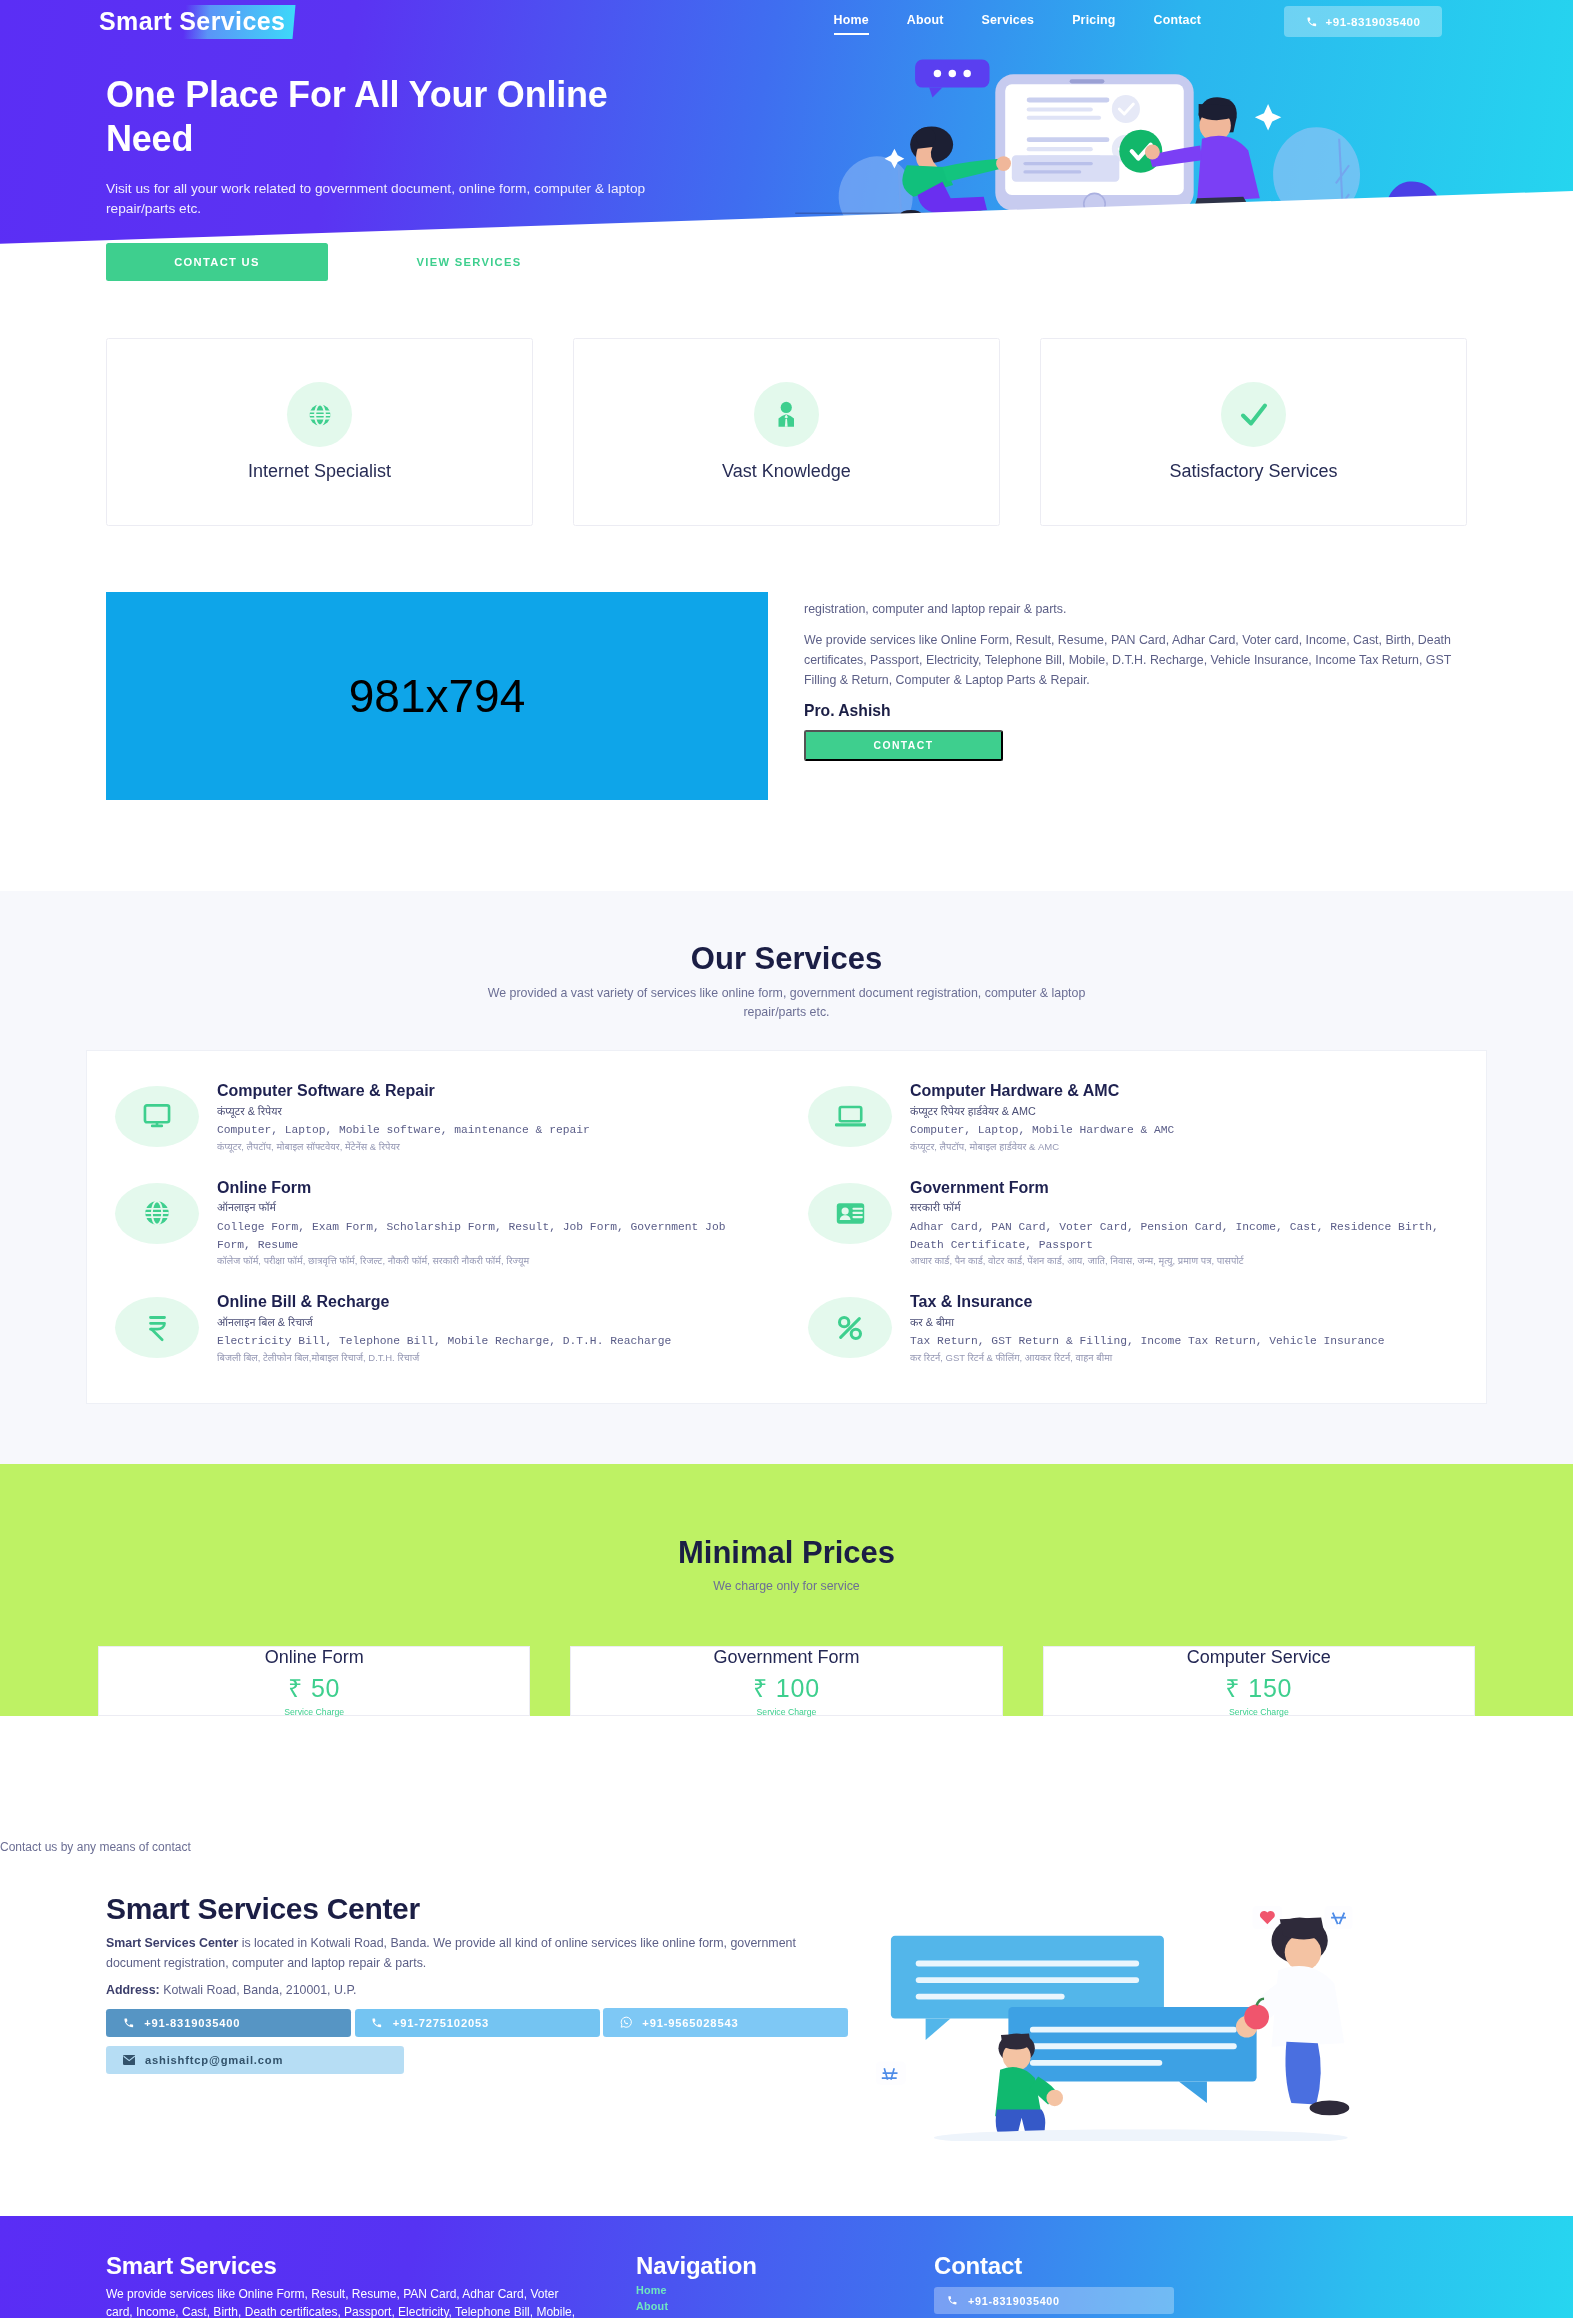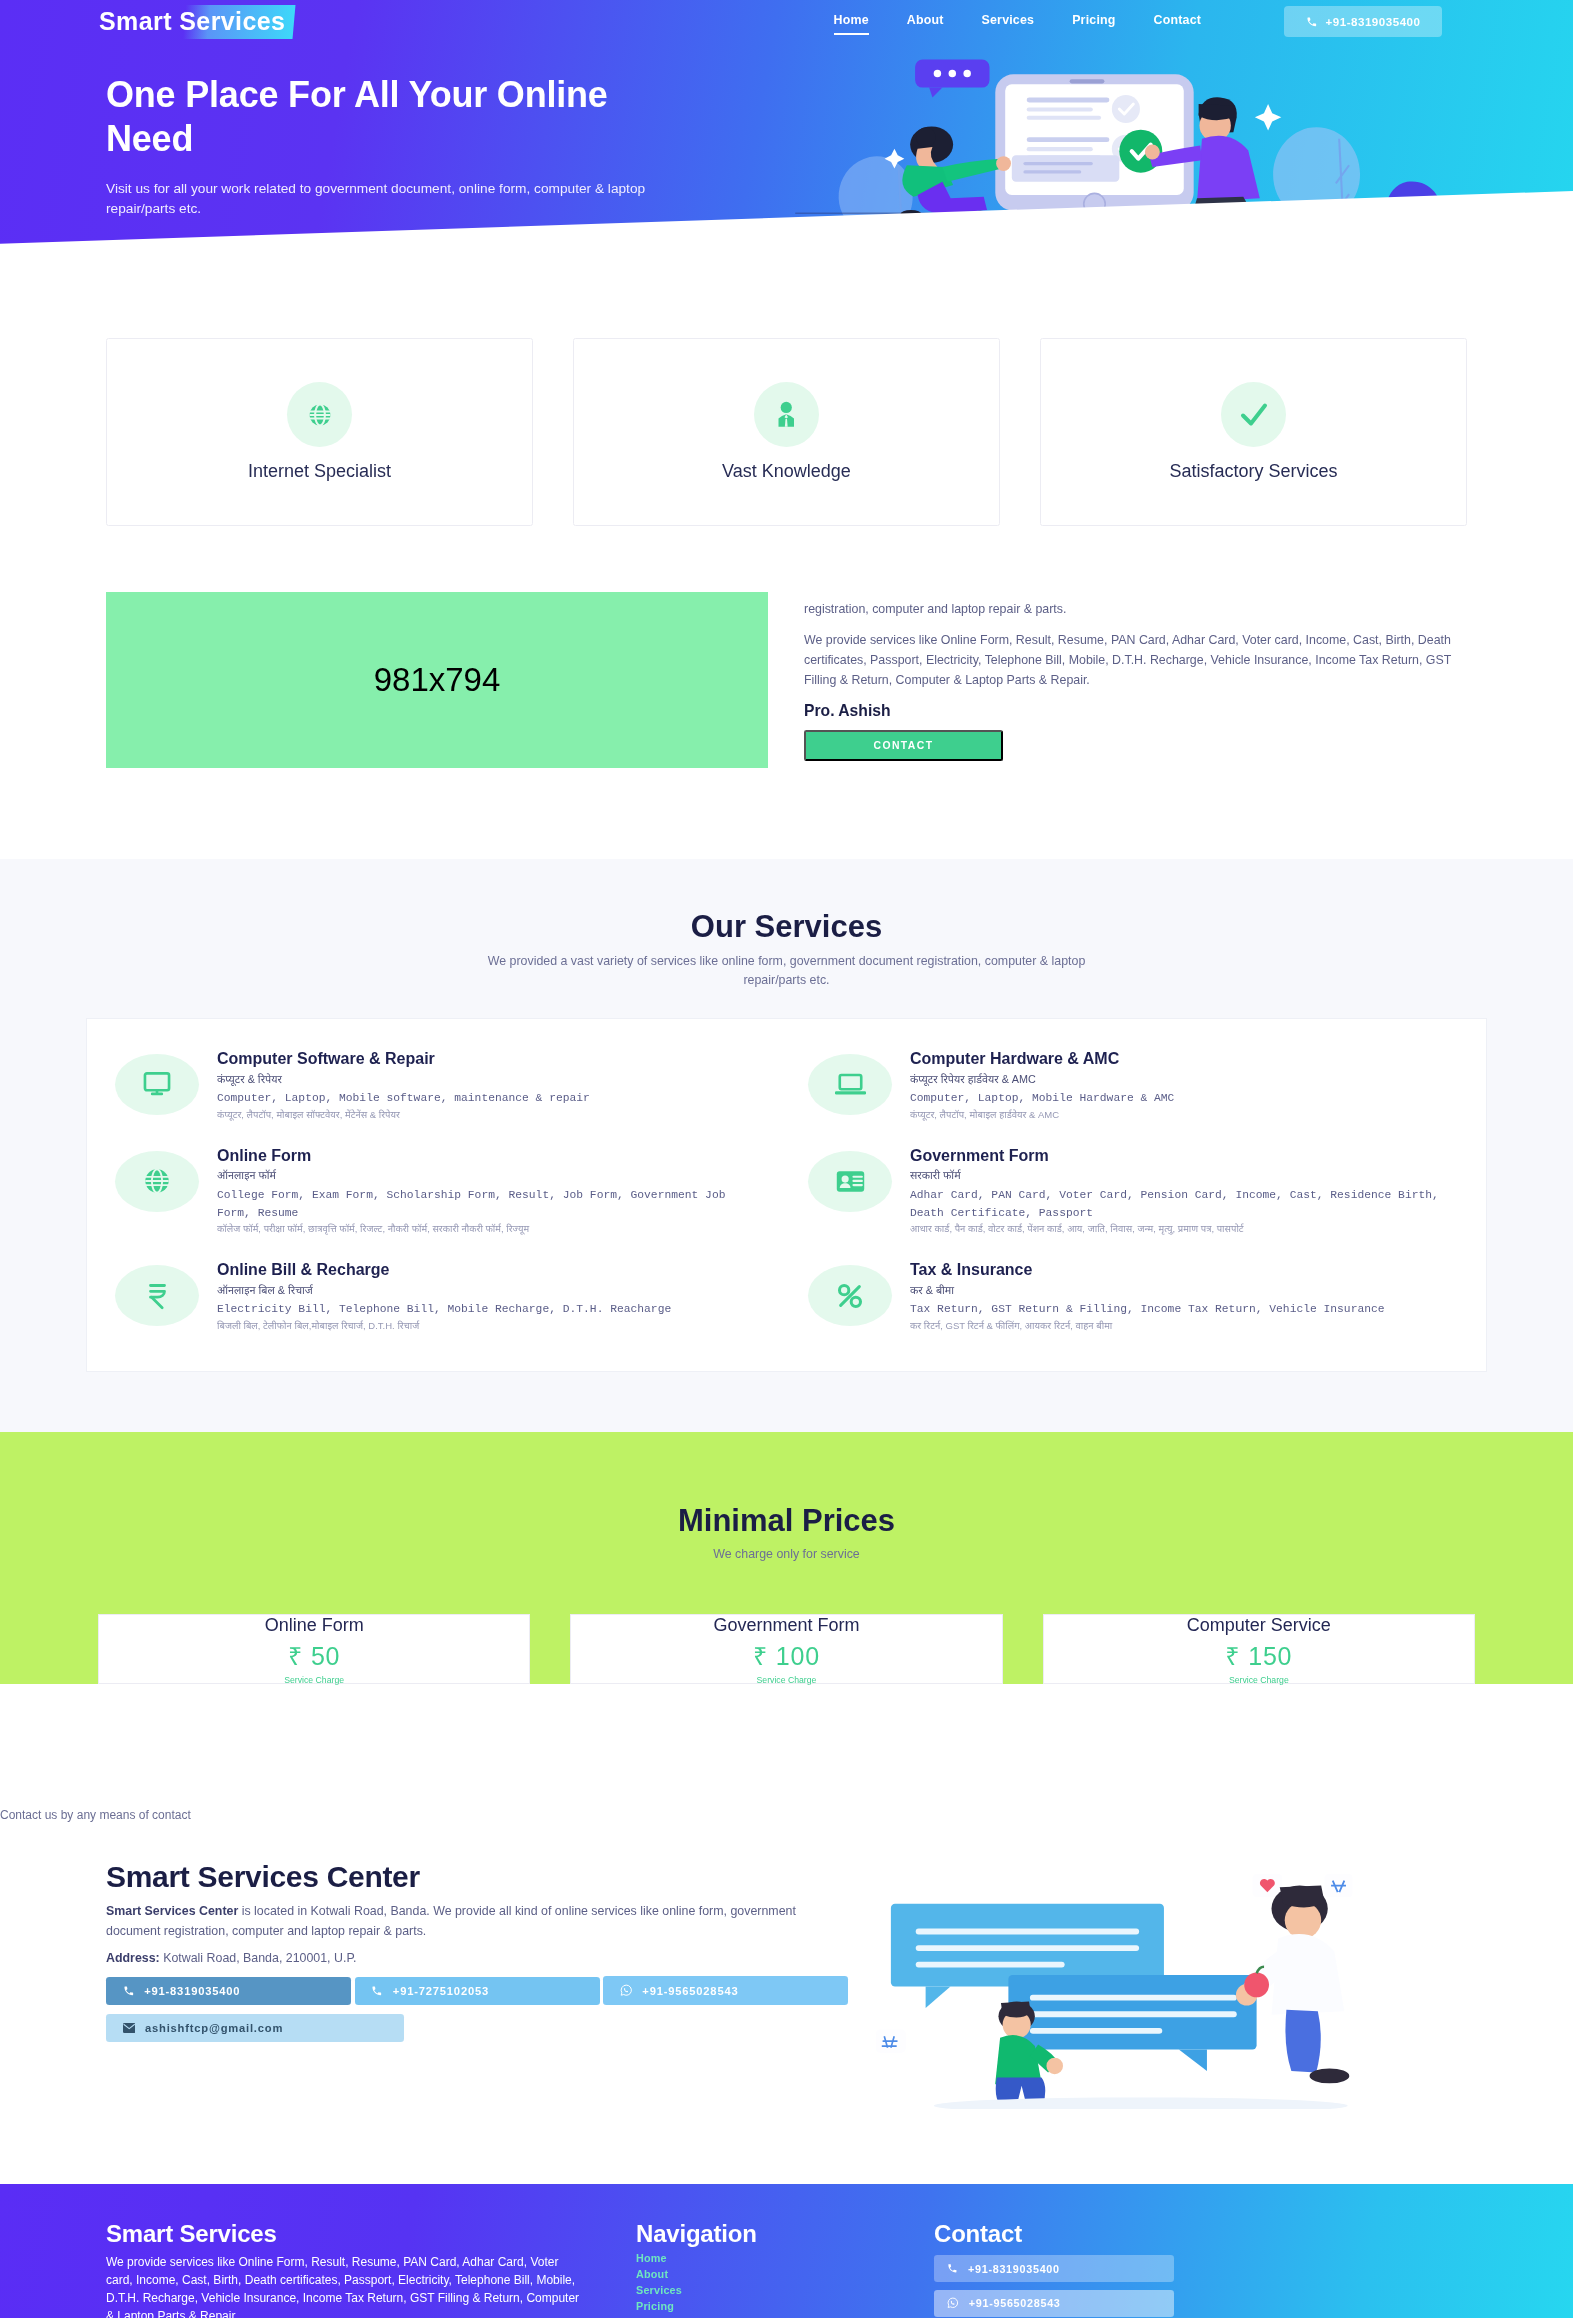--- a/index.html
+++ b/index.html
@@ -84,23 +84,23 @@
     width:65px; height:65px; border-radius:50%; background:#e3f9ec;
     display:flex; align-items:center; justify-content:center;
   }
   .feat-label { font-size:18px; color:#272c55; font-weight:400; }
 
   
   .about {
     display:flex; gap:36px; padding:66px 106px 91px 106px; background:#fff;
   }
   .about-img {
-    width:662px; height:176px; background:#86efac; color:#000;
+    width:662px; height:208px; background:#0ea5e9; color:#000;
     display:flex; align-items:center; justify-content:center;
-    font-size:33px; font-family:"Liberation Sans", sans-serif;
+    font-size:46px; font-family:"Liberation Sans", sans-serif;
   }
   .about-txt { flex:1; padding-top:6.6px; }
   .about-p { font-size:12.4px; line-height:1.62; color:#5c5f87; margin-bottom:11.6px; }
   .about-name { font-size:15.7px; font-weight:700; color:#1b1e45; margin:3.3px 0 10px; }
   .btn-contact { background:#3ecf8e; color:#fff; width:199px; height:31px;
     font-size:10.4px; font-weight:700; letter-spacing:1.4px; border-radius:2.5px;
     display:inline-flex; align-items:center; justify-content:center; cursor:pointer; }
 
   
   .services { background:#f7f8fc; padding:50px 0 60px; }
@@ -278,20 +278,24 @@
               </svg>
           </span>
           <span>+91-8319035400</span>
         </div>
       </div>
     </nav>
 
     <div class="hero-body">
       <h1 class="hero-title">One Place For All Your Online Need</h1>
       <p class="hero-sub">Visit us for all your work related to government document, online form, computer &amp; laptop repair/parts etc.</p>
+      <div class="hero-btns">
+        <button class="btn btn-green">CONTACT US</button>
+        <button class="btn btn-white">VIEW SERVICES</button>
+      </div>
     </div>
   </section>
 
   <section class="features">
     <div class="feat-card">
       <div class="circ">
         <svg width="28" height="28" viewBox="0 0 24 24" fill="none" stroke="#3ecf8e" stroke-width="1.8">
           <circle cx="12" cy="12" r="9" fill="#3ecf8e" stroke="none"></circle>
           <ellipse cx="12" cy="12" rx="4.2" ry="9" stroke="#e3f9ec" fill="none"></ellipse>
           <path d="M3 9h18M3 15h18M3 12h18" stroke="#e3f9ec"></path>

